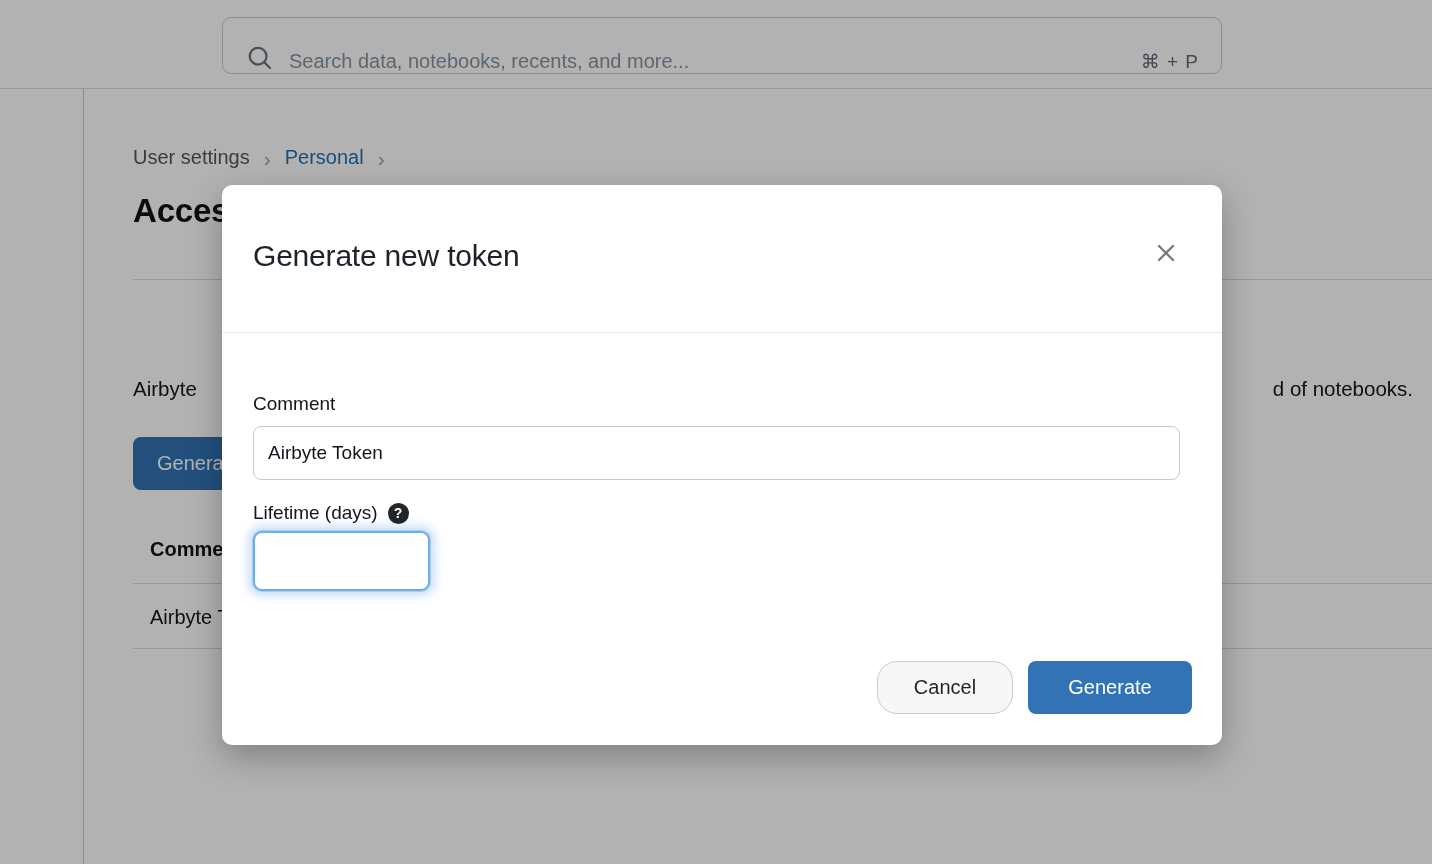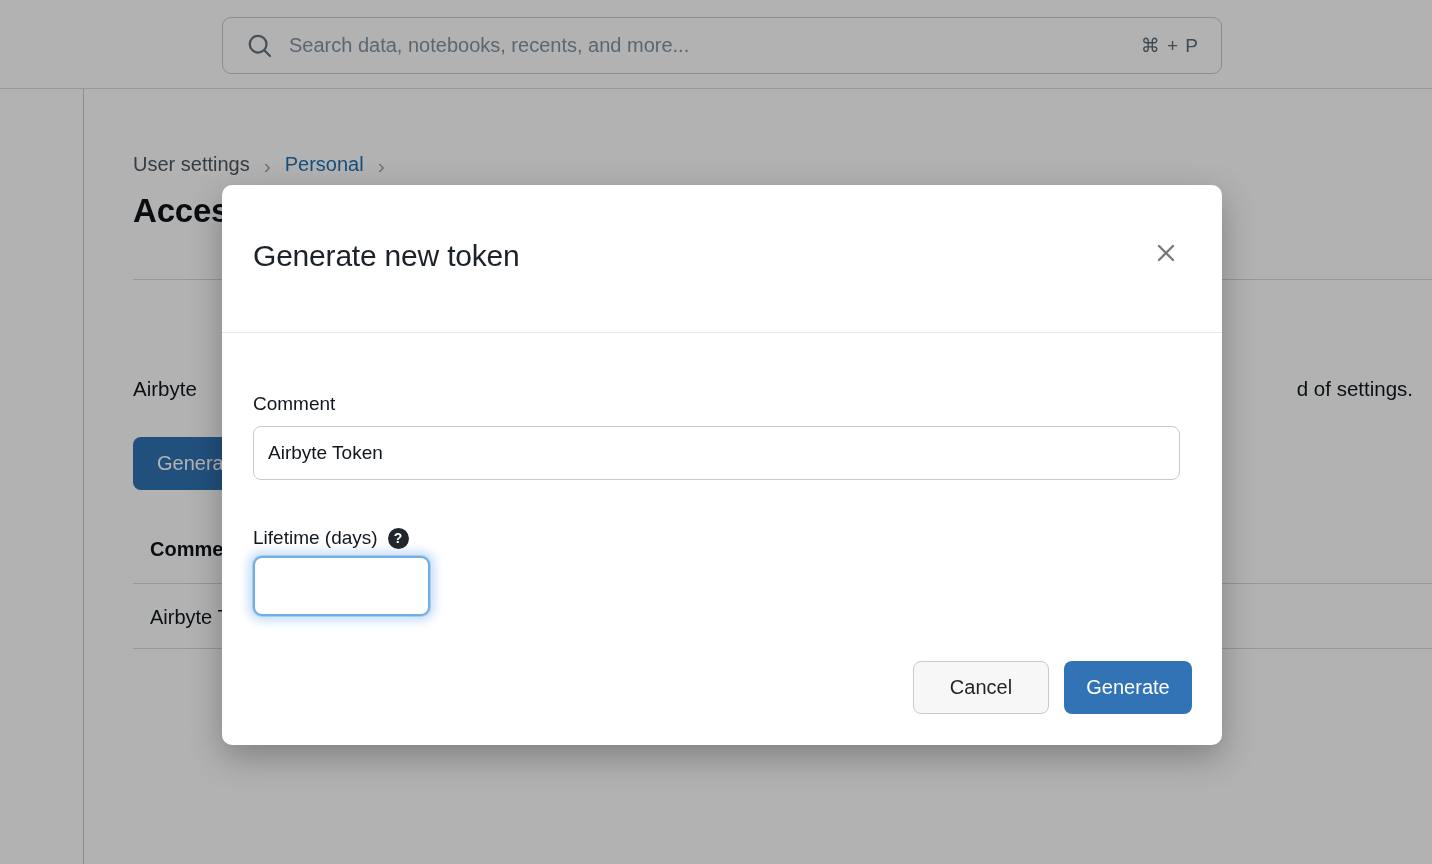--- a/index.html
+++ b/index.html
@@ -13,37 +13,37 @@
   
   .app { position: absolute; inset: 0; background: #fff; }
 
   .top-header {
     position: absolute; left: 0; top: 0; right: 0; height: 89px;
     background: #ffffff; border-bottom: 1px solid #d4dade;
   }
   .searchbar {
     position: absolute; left: 222px; top: 17px; width: 1000px; height: 57px;
     border: 1.5px solid #c3ccd3; border-radius: 9px; background: #ffffff;
-    display: flex; align-items: center; padding: 0 22px;
+    display: flex; align-items: flex-end; padding: 0 22px;
   }
   .searchbar .mag { flex: 0 0 auto; color: #68747f; margin-right: 14px; display: flex; }
   .searchbar input {
     flex: 1 1 auto; border: none; outline: none; background: transparent;
     font: 20px "Liberation Sans", sans-serif; color: #11171c;
   }
   .searchbar input::placeholder { color: #8493a0; opacity: 1; }
   .searchbar .shortcut { flex: 0 0 auto; color: #5e6b77; font-size: 19px; letter-spacing: 1px; }
 
   .sidebar {
     position: absolute; left: 0; top: 89px; bottom: 0; width: 84px;
     background: #ffffff; border-right: 1px solid #c7ccd0;
   }
 
   .breadcrumb {
-    position: absolute; left: 133px; top: 153px;
+    position: absolute; left: 133px; top: 146px;
     display: flex; align-items: center; gap: 14px;
     font-size: 20px; color: #4c5862;
   }
   .breadcrumb .sep { color: #95a0a9; font-size: 21px; line-height: 1; padding-top: 2px; }
   .breadcrumb .link { color: #2272b4; cursor: pointer; }
 
   .page-title {
     position: absolute; left: 133px; top: 192px;
     font-size: 33px; font-weight: 700; color: #0e1418; letter-spacing: -0.2px;
   }
@@ -92,45 +92,45 @@
     display: flex; align-items: center; justify-content: center;
   }
   .modal-body { padding: 60px 42px 0 31px; }
   .field-label { font-size: 19px; color: #11171c; }
   .comment-input {
     margin-top: 11px; width: 100%; height: 54px;
     border: 1px solid #c6cacd; border-radius: 8px;
     padding: 0 14px; font: 19px "Liberation Sans", sans-serif; color: #11171c;
     outline: none; background: #fff;
   }
-  .lifetime-label-row { margin-top: 47px; display: flex; align-items: center; gap: 10px; }
+  .lifetime-label-row { margin-top: 22px; display: flex; align-items: center; gap: 10px; }
   .help-icon {
     width: 21px; height: 21px; border-radius: 50%;
     background: #20262c; color: #ffffff;
     font-size: 14px; font-weight: 700; line-height: 21px; text-align: center;
     cursor: pointer; user-select: none;
   }
   .lifetime-input {
     display: block; margin-top: 7px; width: 177px; height: 60px;
     border: 2px solid #72aee6; border-radius: 9px;
     padding: 0 12px; font: 19px "Liberation Sans", sans-serif; color: #11171c;
     outline: none; background: #fff;
     box-shadow: 0 0 0 1px #a9cdf0, 0 0 10px 5px rgba(125,178,235,0.42);
   }
   .modal-footer {
     position: absolute; right: 30px; bottom: 31px;
     display: flex; gap: 15px;
   }
   .btn-cancel {
-    width: 136px; height: 53px; border-radius: 8px;
+    width: 136px; height: 53px; border-radius: 20px;
     background: #f7f7f7; border: 1.5px solid #c9c9c9; color: #1f2428;
     font: 20px "Liberation Sans", sans-serif; cursor: pointer;
   }
   .btn-generate {
-    width: 128px; height: 53px; border-radius: 8px;
+    width: 164px; height: 53px; border-radius: 8px;
     background: #3173b4; border: none; color: #ffffff;
     font: 20px "Liberation Sans", sans-serif; cursor: pointer;
   }
 </style>
 </head>
 <body>
 
 <div class="app">
 
   <div class="top-header">
@@ -154,21 +154,21 @@
     <span class="link">Personal</span>
     <span class="sep">›</span>
   </nav>
 
   <h1 class="page-title">Access tokens</h1>
 
   <div class="rule rule-1"></div>
 
   <div class="intro-row">
     <span>Airbyte</span>
-    <span>d of settings.</span>
+    <span>d of notebooks.</span>
   </div>
 
   <button class="bg-generate-btn">Generate new token</button>
 
   <div class="table-header-cell">Comment</div>
   <div class="rule rule-2"></div>
   <div class="table-cell">Airbyte Token</div>
   <div class="rule rule-3"></div>
 
 </div>

